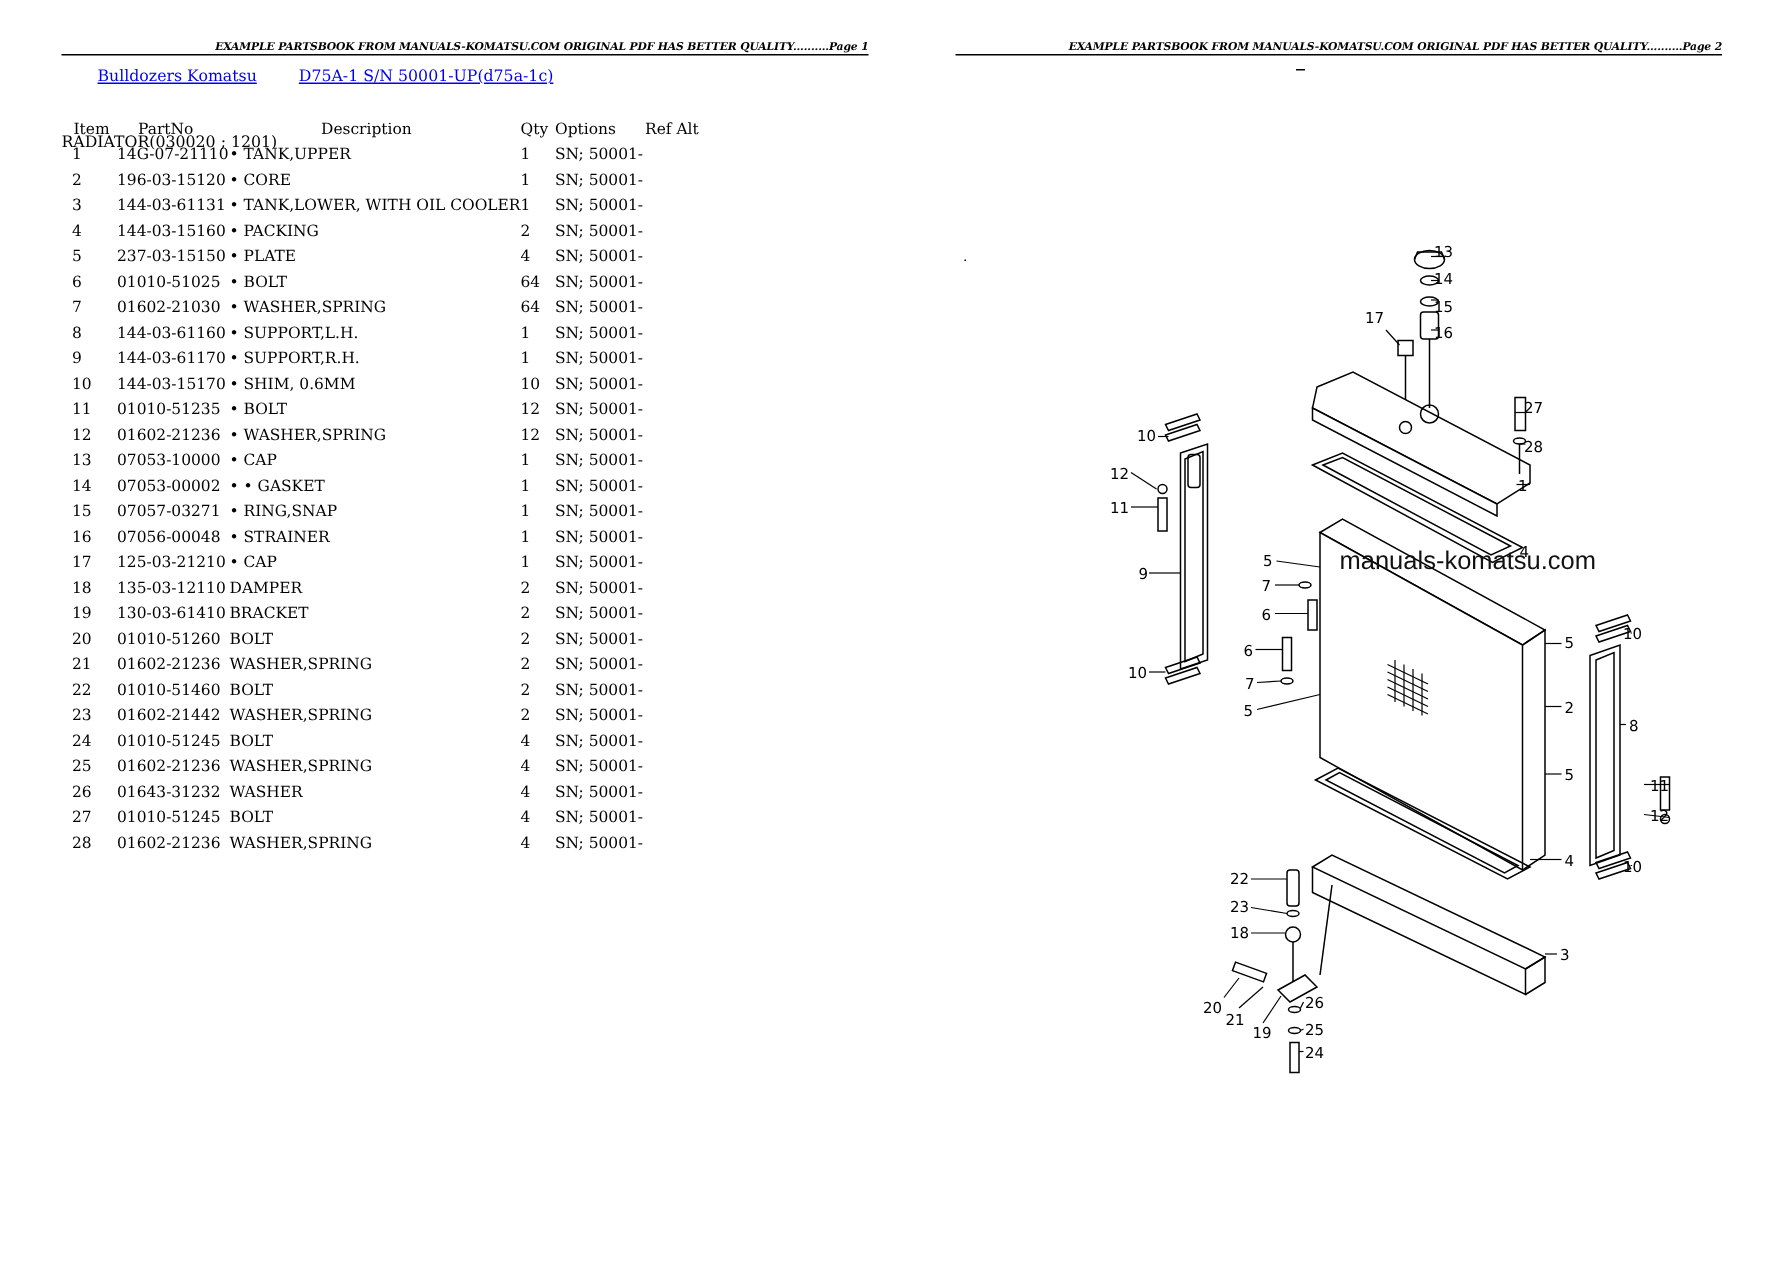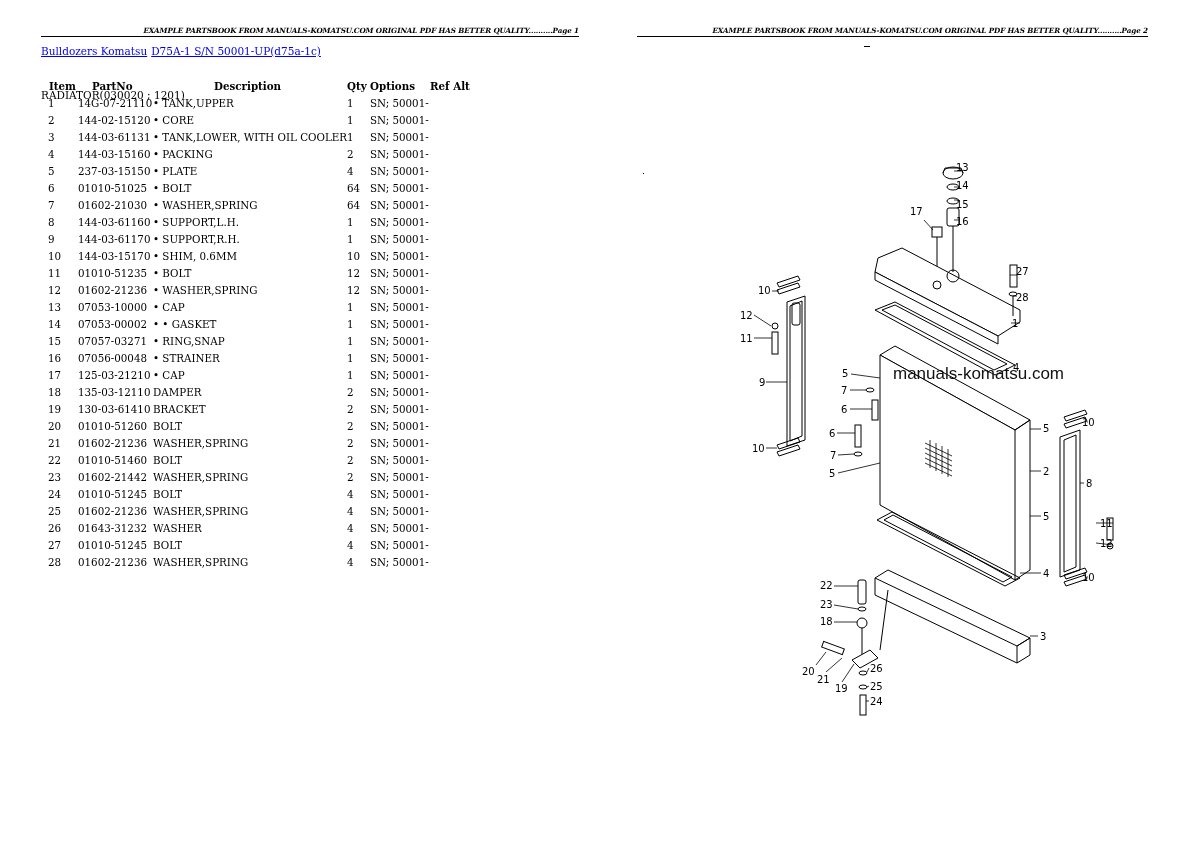--- a/index.html
+++ b/index.html
@@ -19,35 +19,35 @@
       padding-bottom: 1px;
       letter-spacing: -0.1px;
     }
     .page-left .page-header { left: 41px; width: 538px; }
     .page-right .page-header { left: 42px; width: 511px; }
 
     .breadcrumb {
       position: absolute; left: 41px; top: 45px;
       font-size: 10.5px; white-space: nowrap;
     }
-    .breadcrumb a { color: #0000ee; text-decoration: underline; }
+    .breadcrumb a { color: #0000ee; text-decoration: underline; margin-left: 24px; }
     .breadcrumb .sep { display: inline-block; width: 4px; }
 
     .section-title {
       position: absolute; left: 41px; top: 61px;
       font-size: 10.5px; white-space: nowrap; margin-top: 28px;
     }
 
     table.parts {
       position: absolute; left: 41px; top: 77px;
       border-collapse: collapse;
       font-size: 10.3px;
     }
     table.parts th {
-      font-weight: bold; text-align: left; padding: 0; height: 17px;
+      font-weight: normal; text-align: left; padding: 0; height: 17px;
       vertical-align: middle; white-space: nowrap; margin-left: 44px;
     }
     table.parts td {
       padding: 0; height: 17px; vertical-align: middle; white-space: nowrap;
     }
     .c-item { width: 37px; padding-left: 7px !important; }
     .c-part { width: 75px; }
     .c-desc { width: 191px; }
     .c-qty { width: 23px; }
     .c-opt { width: 60px; }
@@ -99,21 +99,21 @@
         <tr>
           <td class="c-item">1</td>
           <td class="c-part">14G-07-21110</td>
           <td class="c-desc">• TANK,UPPER</td>
           <td class="c-qty">1</td>
           <td class="c-opt">SN; 50001-</td>
           <td class="c-ref"></td>
         </tr>
         <tr>
           <td class="c-item">2</td>
-          <td class="c-part">144-02-15120</td>
+          <td class="c-part">196-03-15120</td>
           <td class="c-desc">• CORE</td>
           <td class="c-qty">1</td>
           <td class="c-opt">SN; 50001-</td>
           <td class="c-ref"></td>
         </tr>
         <tr>
           <td class="c-item">3</td>
           <td class="c-part">144-03-61131</td>
           <td class="c-desc">• TANK,LOWER, WITH OIL COOLER</td>
           <td class="c-qty">1</td>

